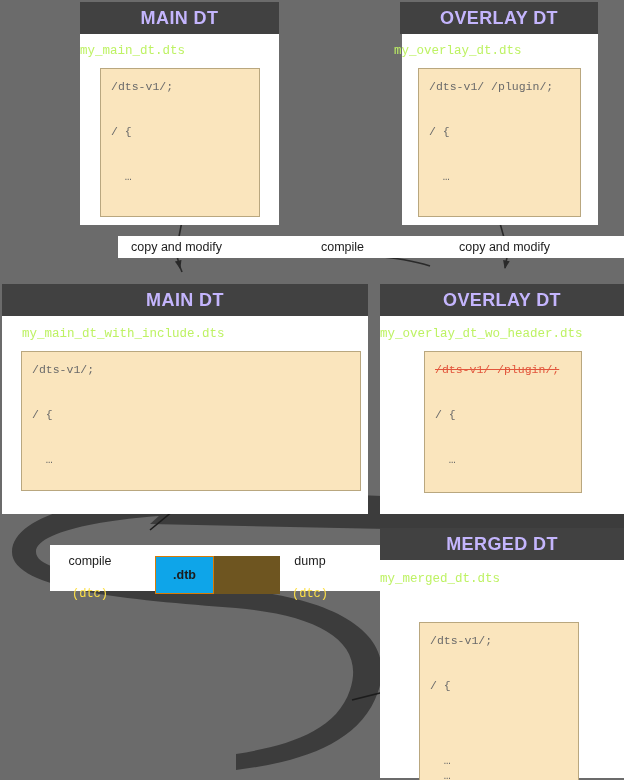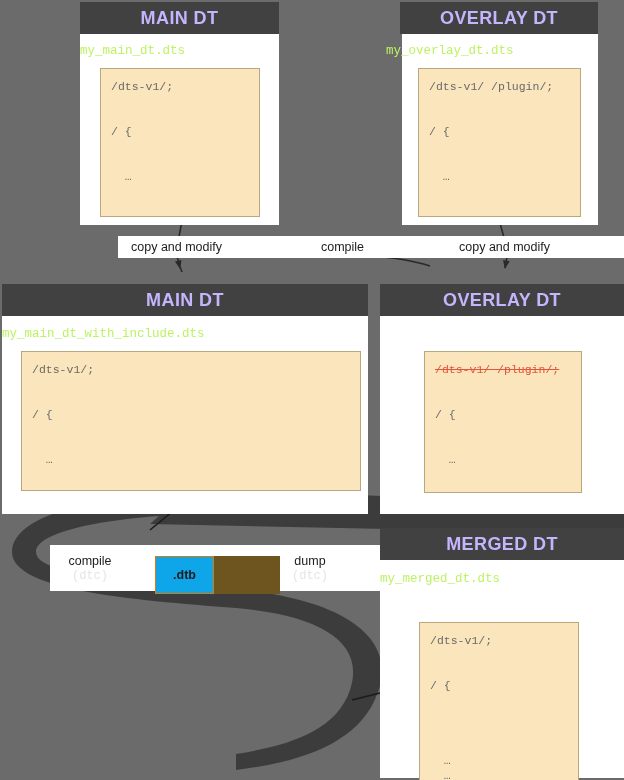--- a/index.html
+++ b/index.html
@@ -51,21 +51,21 @@
   .toolstrip{
     position:absolute;background:#ffffff;box-sizing:border-box;
     display:flex;align-items:center;
   }
   .tool{
     position:absolute;text-align:center;color:#1c1c1c;
     font-size:12.5px;line-height:15px;white-space:nowrap;
   }
   .tool .mono{
     font-family:"Liberation Mono","DejaVu Sans Mono",monospace;
-    font-size:12px;color:#e5e5e5;display:block;
+    font-size:12px;color:#fde047;display:block;margin-top:18px;
   }
   .dtb{
     position:absolute;background:#0ea5e9;color:#1c1c1c;
     border:1px solid #d97b05;box-sizing:border-box;
     font-size:12.5px;font-weight:bold;
     display:flex;align-items:center;justify-content:center;
   }
   .dtbshadow{position:absolute;background:#6e5520;}
 </style>
 </head>
@@ -138,21 +138,21 @@
 <span class="blank"></span>
 <span>  …</span>
 <span class="blank"></span>
 <span>};</span>
 </div>
 
   <div class="phead" style="left:400px;top:2px;width:198px;height:32px;">OVERLAY DT</div>
 
   <div class="panel" style="left:402px;top:34px;width:196px;height:191px;"></div>
 
-  <div class="fname" style="left:386px;top:44px;width:196px;">my_overlay_dt.dts</div>
+  <div class="fname" style="left:394px;top:44px;width:196px;">my_overlay_dt.dts</div>
 
   <div class="code" style="left:418px;top:68px;width:163px;height:149px;"><span>/dts-v1/ /plugin/;</span>
 <span class="blank"></span>
 <span>/ {</span>
 <span class="blank"></span>
 <span>  …</span>
 <span class="blank"></span>
 <span>};</span>
 </div>
 
@@ -161,36 +161,37 @@
   <div class="lbl" style="left:128px;top:239px;">copy and modify</div>
 
   <div class="lbl" style="left:318px;top:239px;">compile</div>
 
   <div class="lbl" style="left:456px;top:239px;">copy and modify</div>
 
   <div class="phead" style="left:2px;top:284px;width:366px;height:32px;">MAIN DT</div>
 
   <div class="panel" style="left:2px;top:316px;width:366px;height:198px;"></div>
 
-  <div class="fname" style="left:2px;top:327px;width:366px;">my_main_dt_with_include.dts</div>
+  <div class="fname" style="left:2px;top:327px;width:366px;padding-left:20px;">my_main_dt_with_include.dts</div>
 
   <div class="code" style="left:21px;top:351px;width:340px;height:140px;"><span>/dts-v1/;</span>
 <span class="blank"></span>
 <span>/ {</span>
 <span class="blank"></span>
 <span>  …</span>
 <span class="blank"></span>
 
 
 </div>
 
   <div class="phead" style="left:380px;top:284px;width:244px;height:32px;">OVERLAY DT</div>
 
   <div class="panel" style="left:380px;top:316px;width:244px;height:198px;"></div>
 
+  <div class="fname" style="left:380px;top:327px;width:244px;">my_overlay_dt_wo_header.dts</div>
 
   <div class="code" style="left:424px;top:351px;width:158px;height:142px;"><span class="strike">/dts-v1/ /plugin/;</span>
 <span class="blank"></span>
 <span>/ {</span>
 <span class="blank"></span>
 <span>  …</span>
 <span class="blank"></span>
 
 </div>
 

